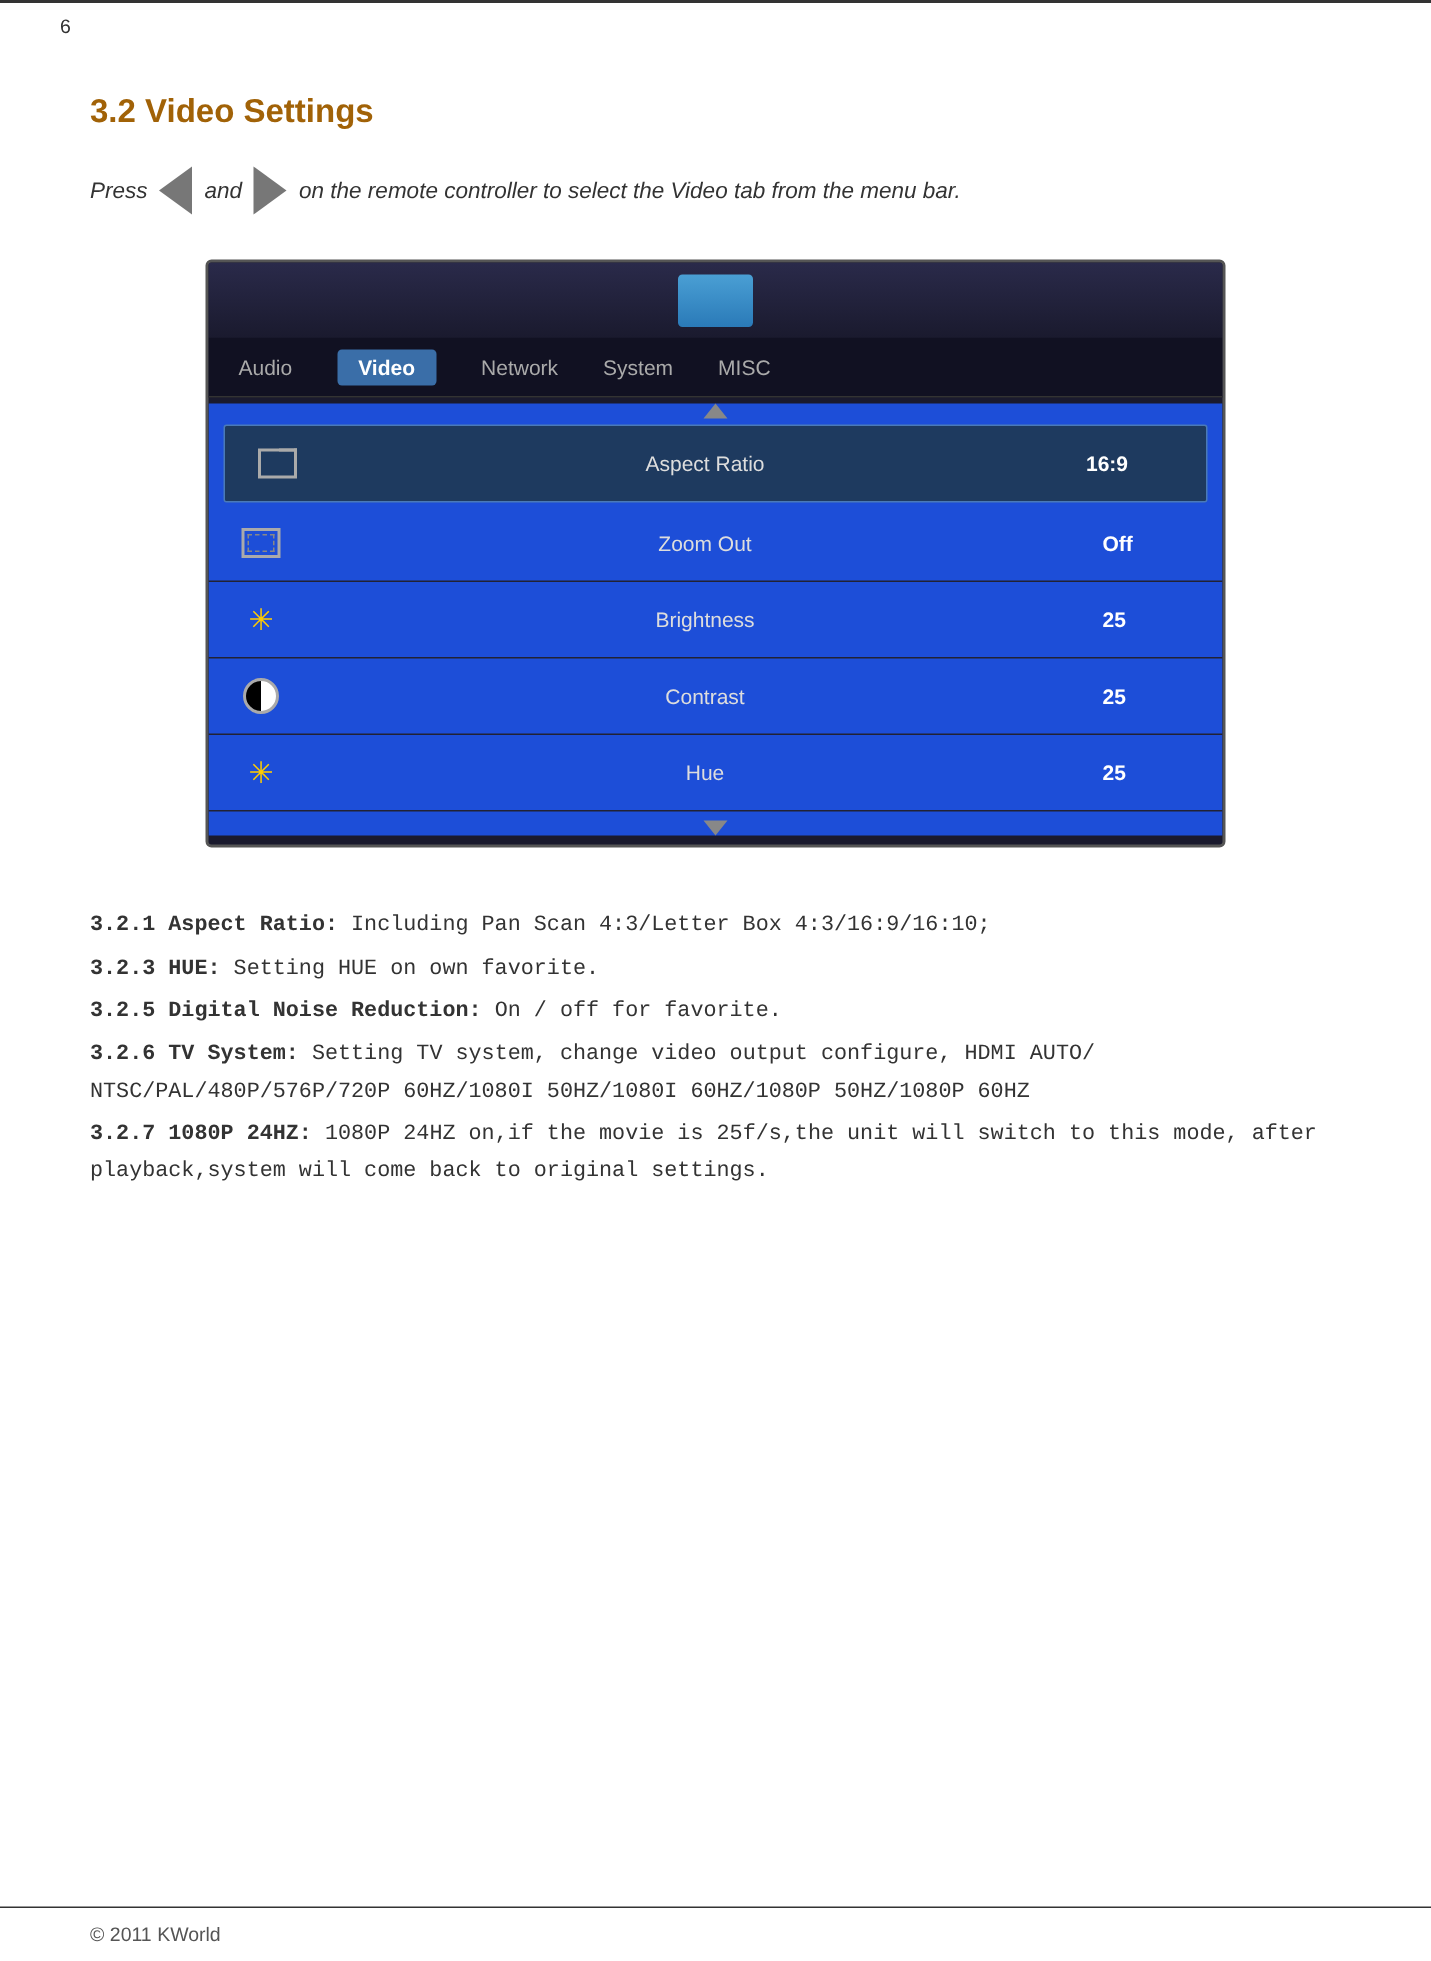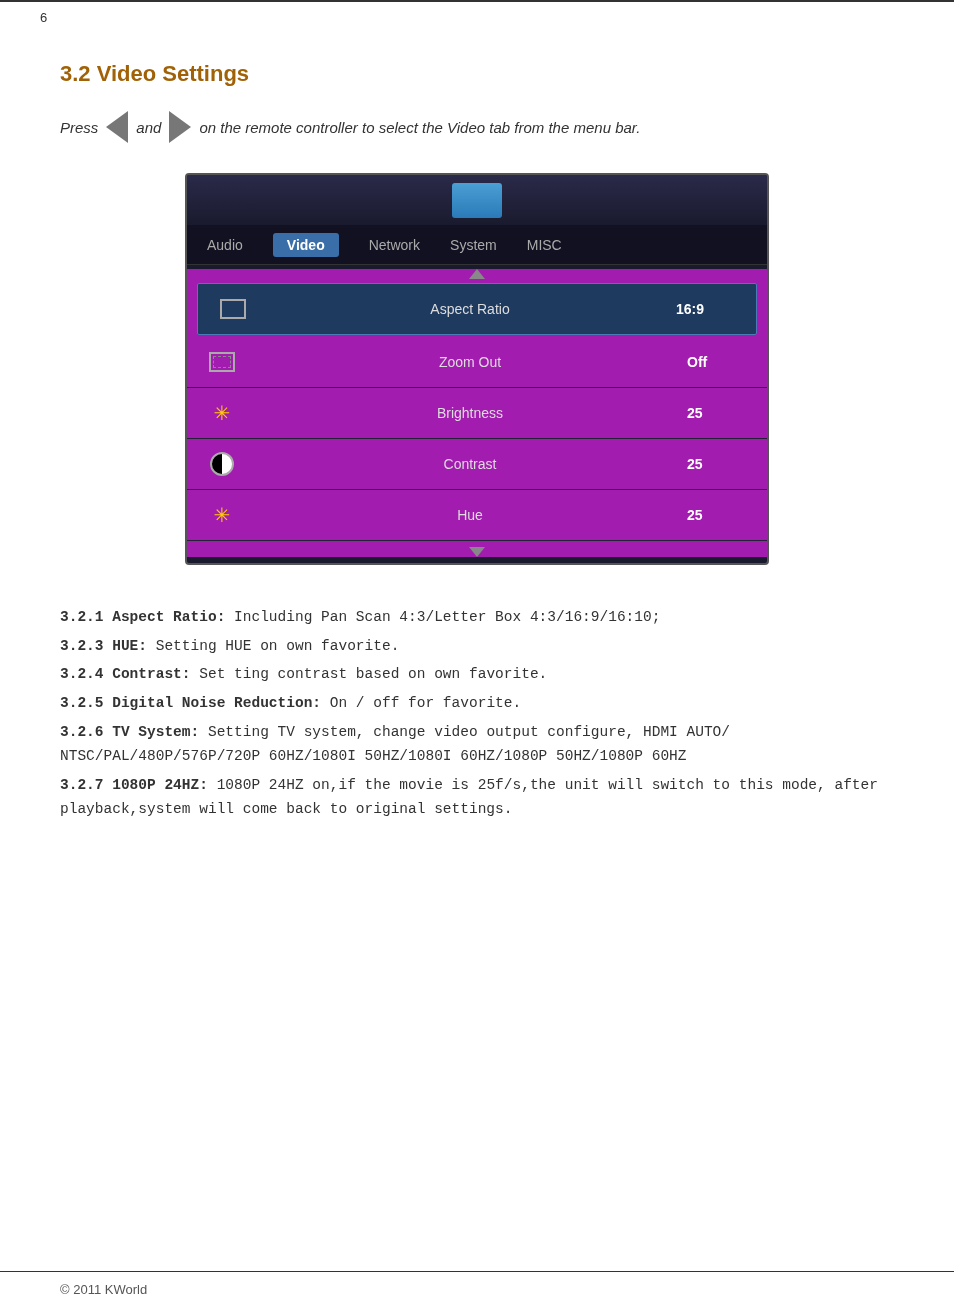--- a/index.html
+++ b/index.html
@@ -59,21 +59,21 @@
       margin-bottom: 30px;
       flex-wrap: wrap;
       font-style: italic;
     }
 
     
     .tv-screenshot {
       background: #1a1a2e;
       border: 2px solid #555;
       border-radius: 4px;
-      width: 584px;
+      width: 680px;
       margin: 0 auto 40px auto;
       overflow: hidden;
     }
 
     
     .tv-top {
       background: linear-gradient(to bottom, #2a2a4a, #1a1a2e);
       height: 50px;
       display: flex;
       align-items: center;
@@ -119,21 +119,21 @@
       width: 0;
       height: 0;
       border-left: 8px solid transparent;
       border-right: 8px solid transparent;
       border-bottom: 10px solid #888;
       margin: 4px auto;
     }
 
     
     .settings-area {
-      background: #a21caf;
+      background: #1d4ed8;
       padding: 0;
     }
 
     .settings-row {
       display: flex;
       align-items: center;
       padding: 10px 20px;
       border-bottom: 1px solid #222233;
     }
 
@@ -368,24 +368,20 @@
     <div class="descriptions">
       <p>
         <strong>3.2.1 Aspect Ratio:</strong>
         <span>Including Pan Scan 4:3/Letter Box 4:3/16:9/16:10;</span>
       </p>
       <p>
         <strong>3.2.3 HUE:</strong>
         <span>Setting HUE on own favorite.</span>
       </p>
       <p>
-        <strong>3.2.4 Contrast:</strong>
-        <span>Set ting contrast based on own favorite.</span>
-      </p>
-      <p>
         <strong>3.2.5 Digital Noise Reduction:</strong>
         <span>On / off for favorite.</span>
       </p>
       <p>
         <strong>3.2.6 TV System:</strong>
         <span>Setting TV system, change video output configure, HDMI AUTO/ NTSC/PAL/480P/576P/720P 60HZ/1080I 50HZ/1080I 60HZ/1080P 50HZ/1080P 60HZ</span>
       </p>
       <p>
         <strong>3.2.7 1080P 24HZ:</strong>
         <span>1080P 24HZ on,if the movie is 25f/s,the unit will switch to this mode, after playback,system will come back to original settings.</span>

